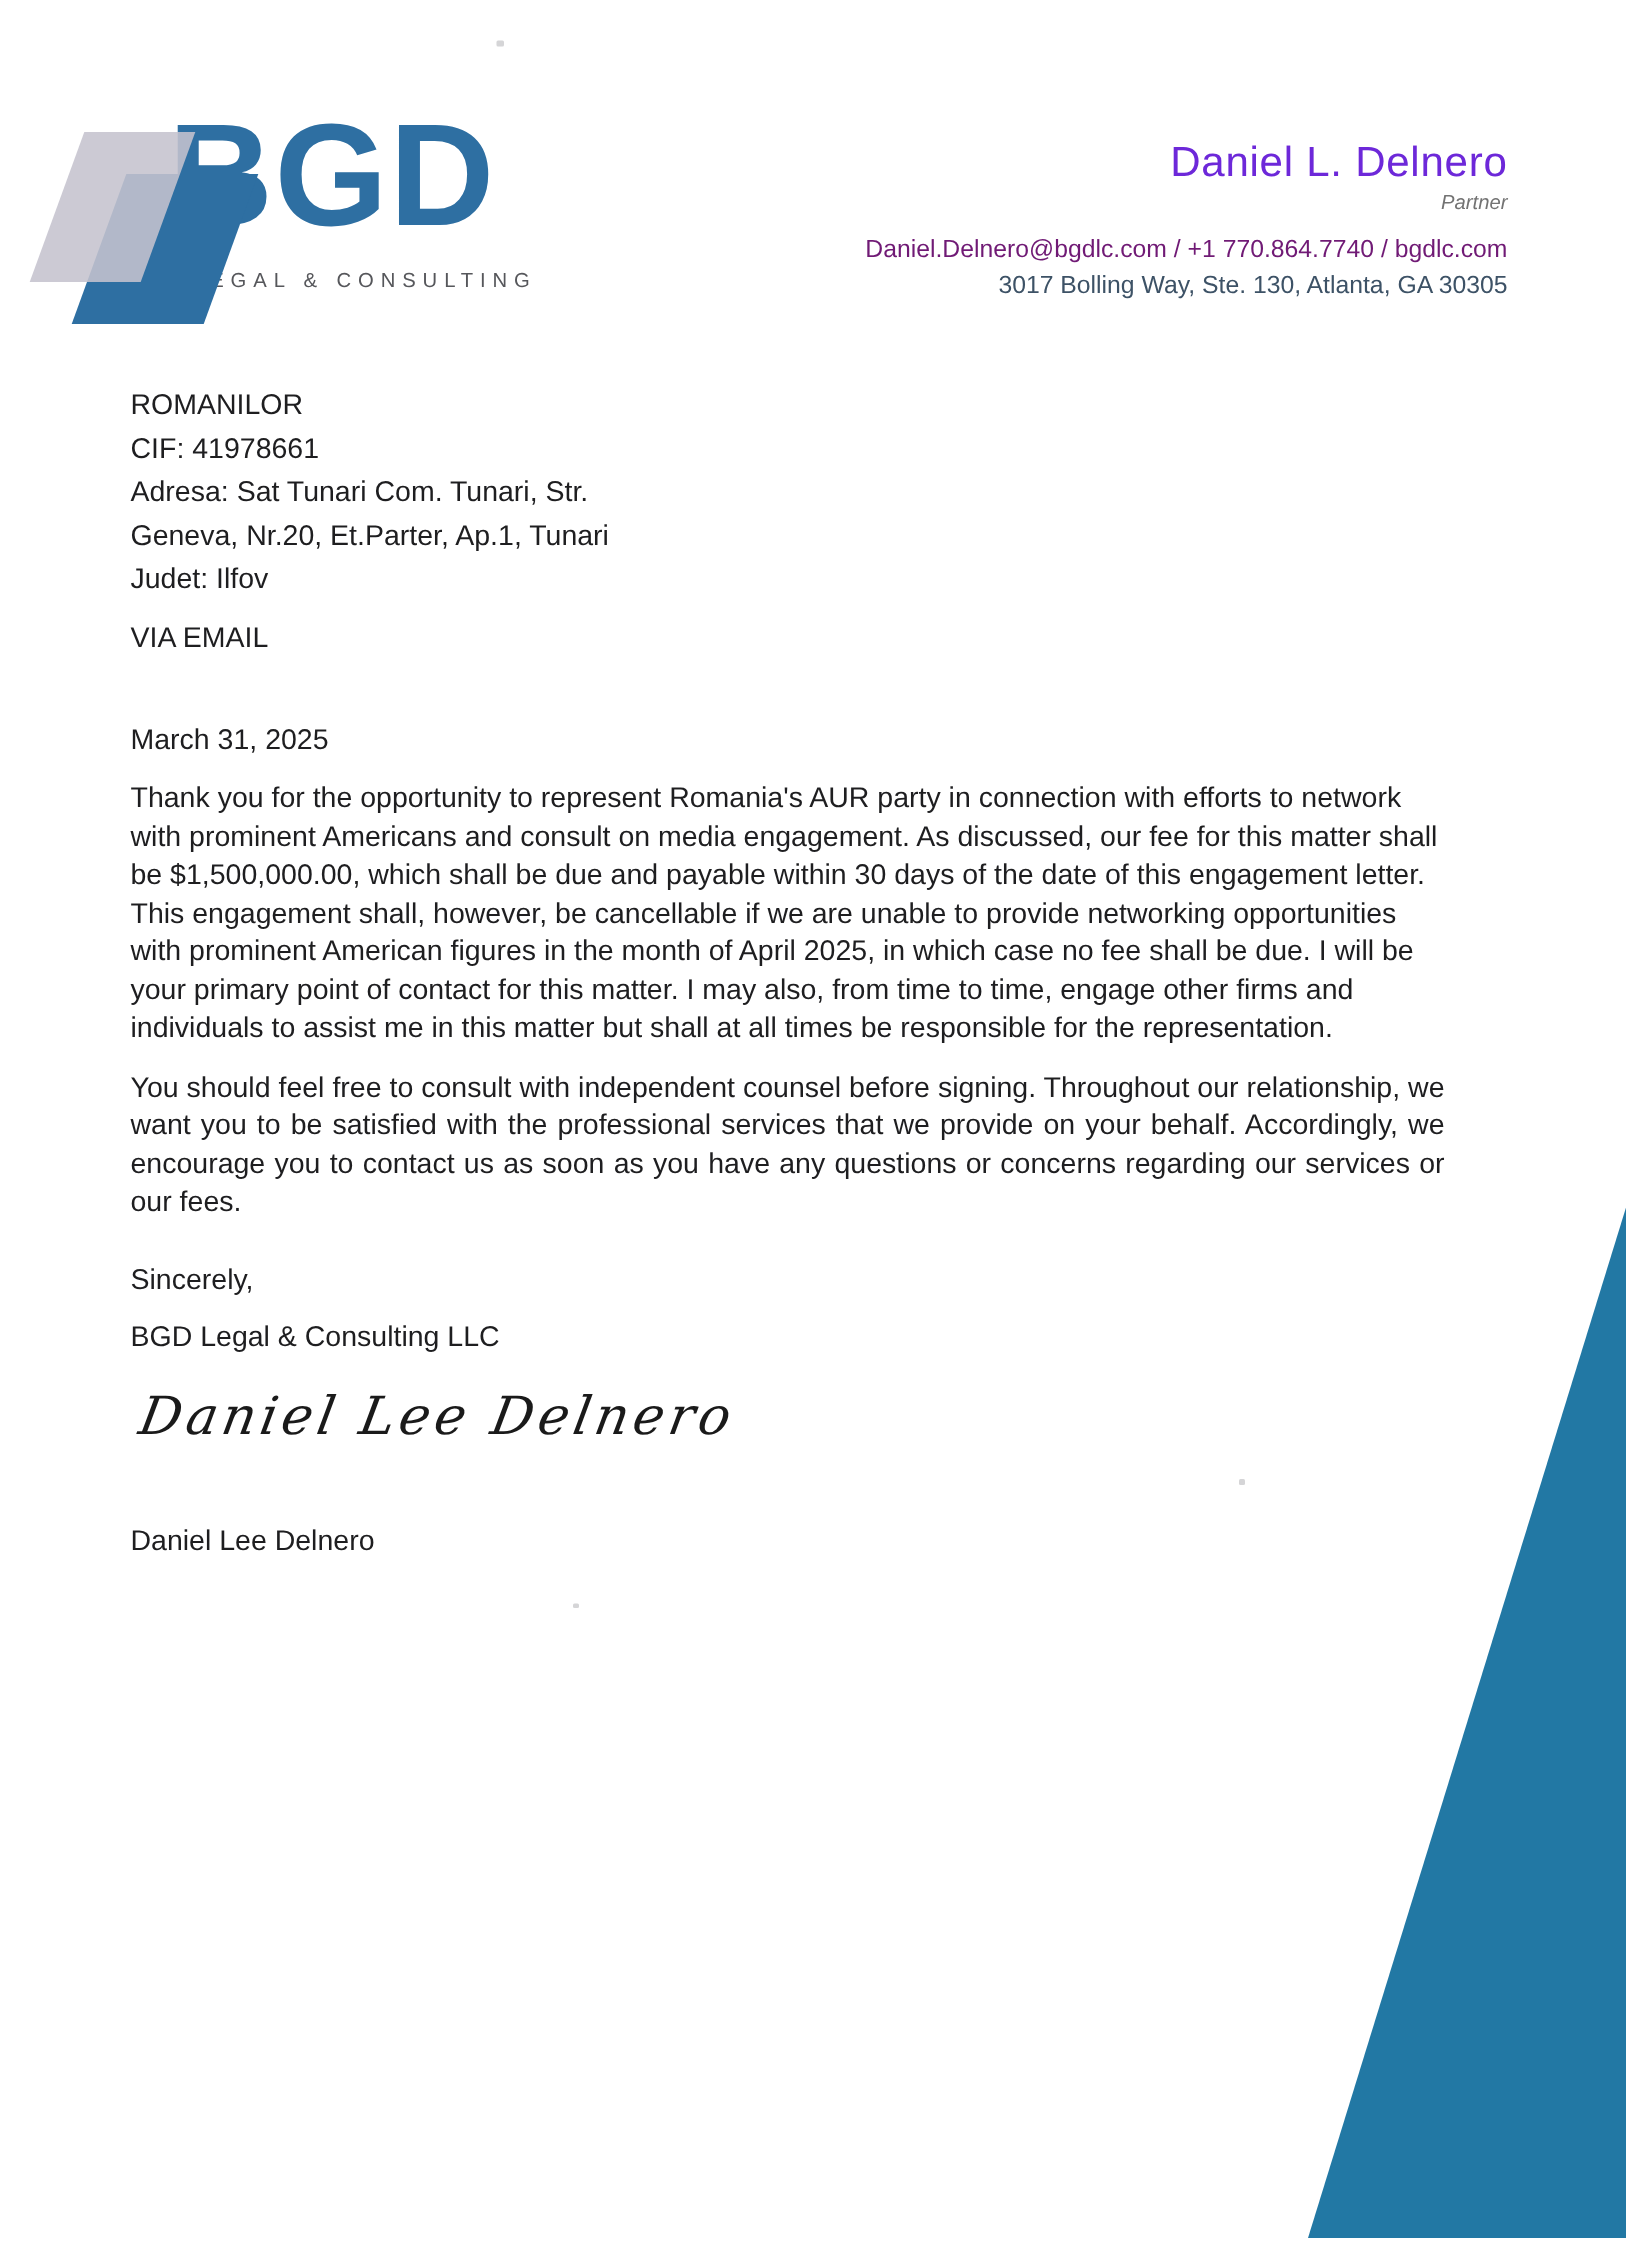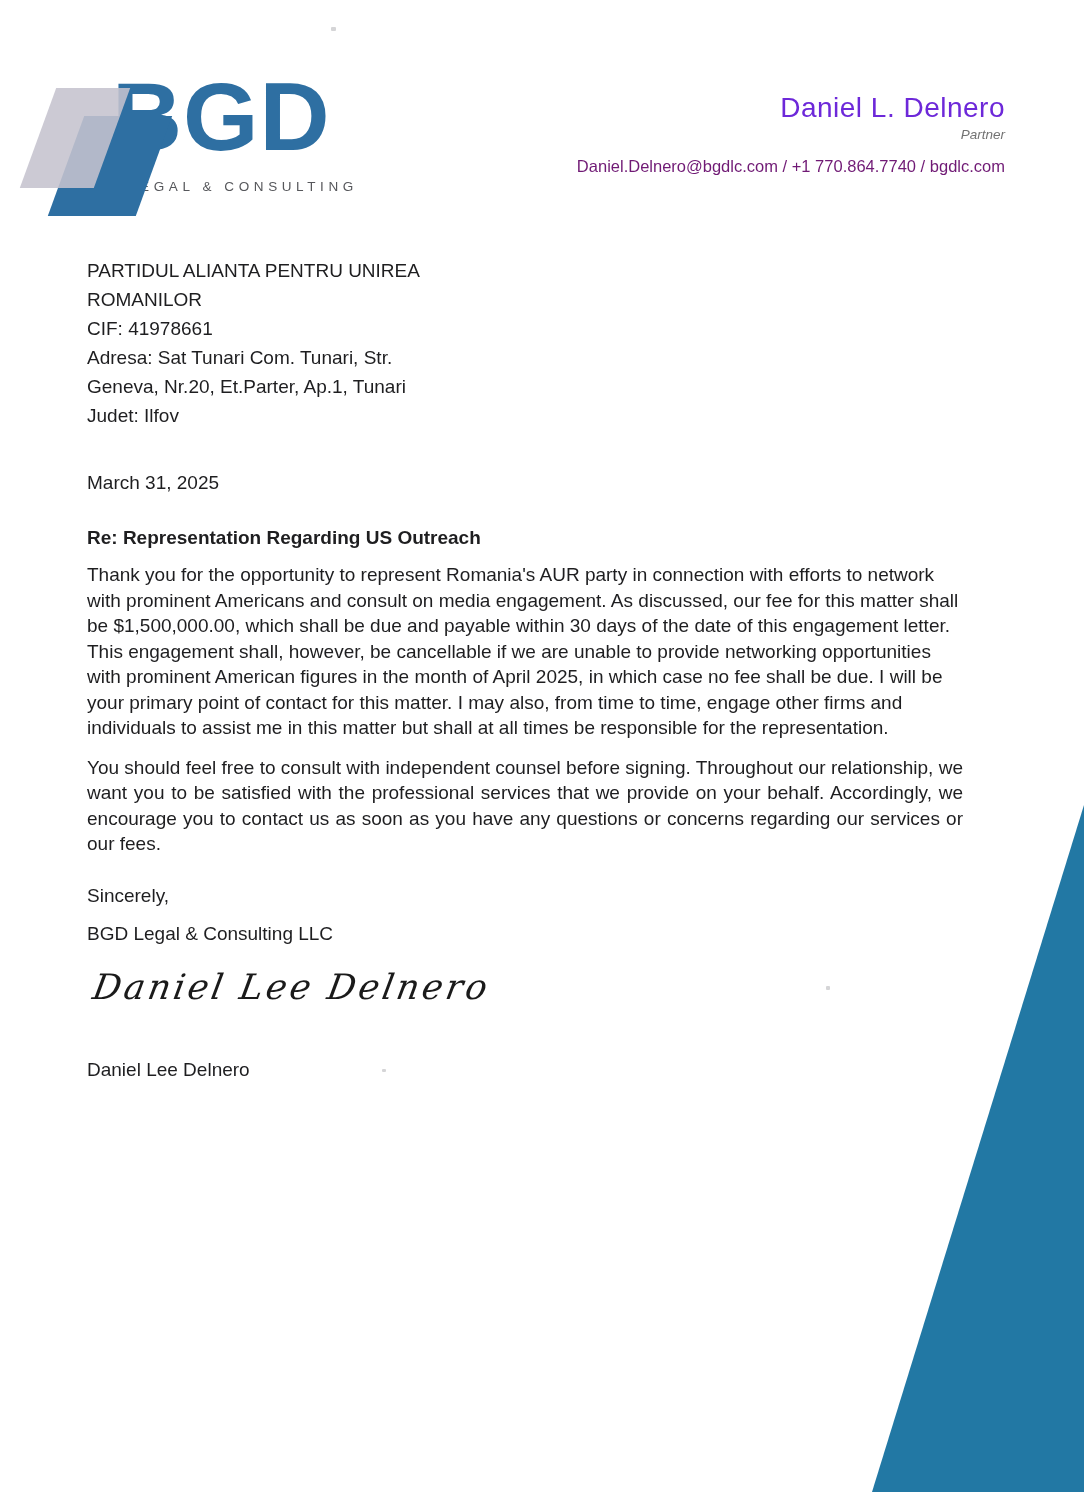--- a/index.html
+++ b/index.html
@@ -182,37 +182,37 @@
     <div class="logo-shape-blue"></div>
     <div class="logo-shape-gray"></div>
     <div class="logo-text">BGD</div>
     <div class="logo-tagline">LEGAL &amp; CONSULTING</div>
   </div>
 
   <div class="letterhead">
     <div class="lh-name">Daniel L. Delnero</div>
     <div class="lh-title">Partner</div>
     <div class="lh-contact">Daniel.Delnero@bgdlc.com / +1 770.864.7740 / bgdlc.com</div>
+    <div class="lh-address">3017 Bolling Way, Ste. 130, Atlanta, GA 30305</div>
   </div>
 
   <div class="letter">
 
     <div class="recipient">
-      <div class="recipient-line">PARTIDUL ALIANTA PENTRU UNIREA</div>
       <div class="recipient-line">ROMANILOR</div>
       <div class="recipient-line">CIF: 41978661</div>
       <div class="recipient-line">Adresa: Sat Tunari Com. Tunari, Str.</div>
       <div class="recipient-line">Geneva, Nr.20, Et.Parter, Ap.1, Tunari</div>
       <div class="recipient-line">Judet: Ilfov</div>
     </div>
 
+    <div class="via-email">VIA EMAIL</div>
 
     <div class="date-line">March 31, 2025</div>
 
-    <div class="subject-line">Re: Representation Regarding US Outreach</div>
 
     <p class="para para-1">Thank you for the opportunity to represent Romania's AUR party in connection with efforts to network with prominent Americans and consult on media engagement. As discussed, our fee for this matter shall be $1,500,000.00, which shall be due and payable within 30 days of the date of this engagement letter. This engagement shall, however, be cancellable if we are unable to provide networking opportunities with prominent American figures in the month of April 2025, in which case no fee shall be due. I will be your primary point of contact for this matter. I may also, from time to time, engage other firms and individuals to assist me in this matter but shall at all times be responsible for the representation.</p>
 
     <p class="para para-2">You should feel free to consult with independent counsel before signing. Throughout our relationship, we want you to be satisfied with the professional services that we provide on your behalf. Accordingly, we encourage you to contact us as soon as you have any questions or concerns regarding our services or our fees.</p>
 
 
     <div class="valediction">Sincerely,</div>
 
     <div class="company-line">BGD Legal &amp; Consulting LLC</div>
 

